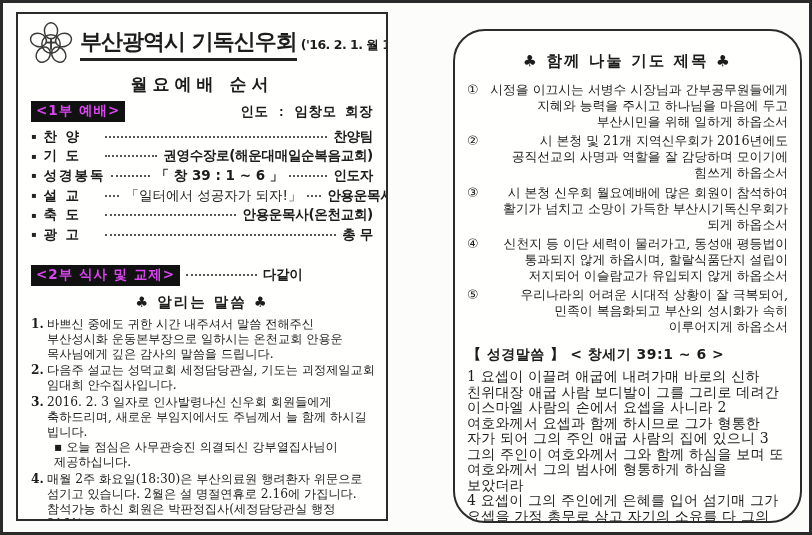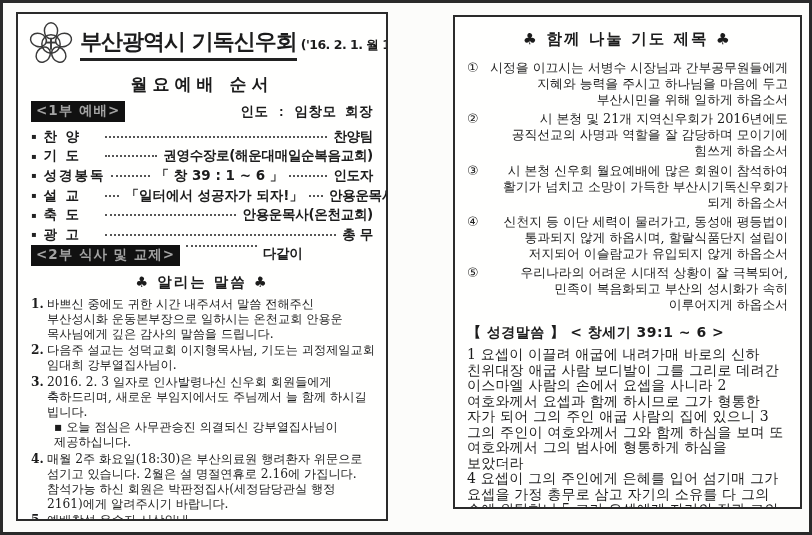--- a/index.html
+++ b/index.html
@@ -12,50 +12,50 @@
   }
   .page{
     position:relative;width:812px;height:535px;box-sizing:border-box;
     background:#fcfcfa;border:3px solid #2a2a2a;overflow:hidden;
   }
   .box{
     position:absolute;box-sizing:border-box;background:#fffffe;
     border:2px solid #2b2b2b;overflow:hidden;
   }
   .left-box{left:13px;top:9px;width:372px;height:509px;padding:6px 9px 4px;}
-  .right-box{left:450px;top:12px;width:349px;height:494px;padding:0 10px;}
+  .right-box{left:450px;top:26px;width:349px;height:494px;padding:8px 10px;border-radius:32px;}
 
   
   .org-header{display:flex;align-items:center;gap:7px;margin:2px 2px 0;}
   .logo{flex:none;width:44px;height:44px;}
   .titlewrap{display:flex;align-items:baseline;gap:4px;white-space:nowrap;}
   .org-title{
     font-size:22px;font-weight:bold;letter-spacing:-1px;
     border-bottom:3px solid #222;padding-bottom:1px;
   }
   .org-date{font-size:12.5px;font-weight:bold;letter-spacing:-0.5px;}
 
   .service-title{text-align:center;font-size:17px;font-weight:bold;letter-spacing:5px;margin:7px 0 5px;}
 
   .part-row{display:flex;align-items:center;padding:0 4px;margin:3px 0 4px;font-size:13.5px;}
-  .inv{background:#111;color:#a3a3a3;font-weight:bold;padding:1px 5px 2px;letter-spacing:1px;}
+  .inv{background:#111;color:#d946ef;font-weight:bold;padding:1px 5px 2px;letter-spacing:1px;}
   .spacer{flex:1;}
   .leader-name{font-weight:600;letter-spacing:0.5px;font-family:Liberation Mono, monospace;}
 
   .order-list{padding:1px 4px 0;}
   .order-row{display:flex;align-items:center;height:19.6px;font-size:13.5px;white-space:nowrap;}
   .bullet{font-size:8px;margin-right:7px;color:#222;}
   .order-label{min-width:56px;font-weight:600;letter-spacing:2px;}
   .dots{flex:1;border-bottom:2px dotted #555;height:0;margin:0 6px;min-width:8px;}
   .dots.short{flex:0 0 14px;}
   .order-value{font-weight:600;letter-spacing:-0.3px;}
   .order-center{font-weight:600;}
-  .order-center.bold{font-weight:bold;}
-
-  .part2-row{display:flex;padding:0 4px;margin:0 0 2px;font-size:13.5px;}
+  .order-center.bold{font-weight:normal;}
+
+  .part2-row{display:flex;align-items:center;padding:0 4px;margin:20px 0 2px;font-size:13.5px;}
   .part2-row .dots{max-width:150px;}
 
   .notice-head{text-align:center;font-weight:bold;font-size:14.5px;margin:7px 0 5px;letter-spacing:2px;}
   .notice-list{padding:0 2px 0 4px;font-size:12.2px;line-height:15.2px;
     font-family:"DejaVu Serif","Liberation Serif",serif;word-break:keep-all;}
   .notice{display:flex;margin-bottom:1px;}
   .notice-num{flex:none;width:16px;font-weight:600;}
   .notice-body{flex:1;}
   .notice-sub{padding-left:7px;}
 
@@ -166,21 +166,21 @@
 
     <div class="notice-head">♣ 알리는 말씀 ♣</div>
 
     <div class="notice-list">
       <div class="notice">
         <span class="notice-num">1.</span>
         <span class="notice-body">바쁘신 중에도 귀한 시간 내주셔서 말씀 전해주신 부산성시화 운동본부장으로 일하시는 온천교회 안용운 목사님에게 깊은 감사의 말씀을 드립니다.</span>
       </div>
       <div class="notice">
         <span class="notice-num">2.</span>
-        <span class="notice-body">다음주 설교는 성덕교회 이지형목사님, 기도는 괴정제일교회 임대희 강부열집사님이.</span>
+        <span class="notice-body">다음주 설교는 성덕교회 세정담당관실, 기도는 괴정제일교회 임대희 안수집사입니다.</span>
       </div>
       <div class="notice">
         <span class="notice-num">3.</span>
         <span class="notice-body">
           <span>2016. 2. 3 일자로 인사발령나신 신우회 회원들에게 축하드리며, 새로운 부임지에서도 주님께서 늘 함께 하시길 빕니다.</span>
           <span class="notice-sub" style="display:block">▪ 오늘 점심은 사무관승진 의결되신 강부열집사님이 제공하십니다.</span>
         </span>
       </div>
       <div class="notice">
         <span class="notice-num">4.</span>

